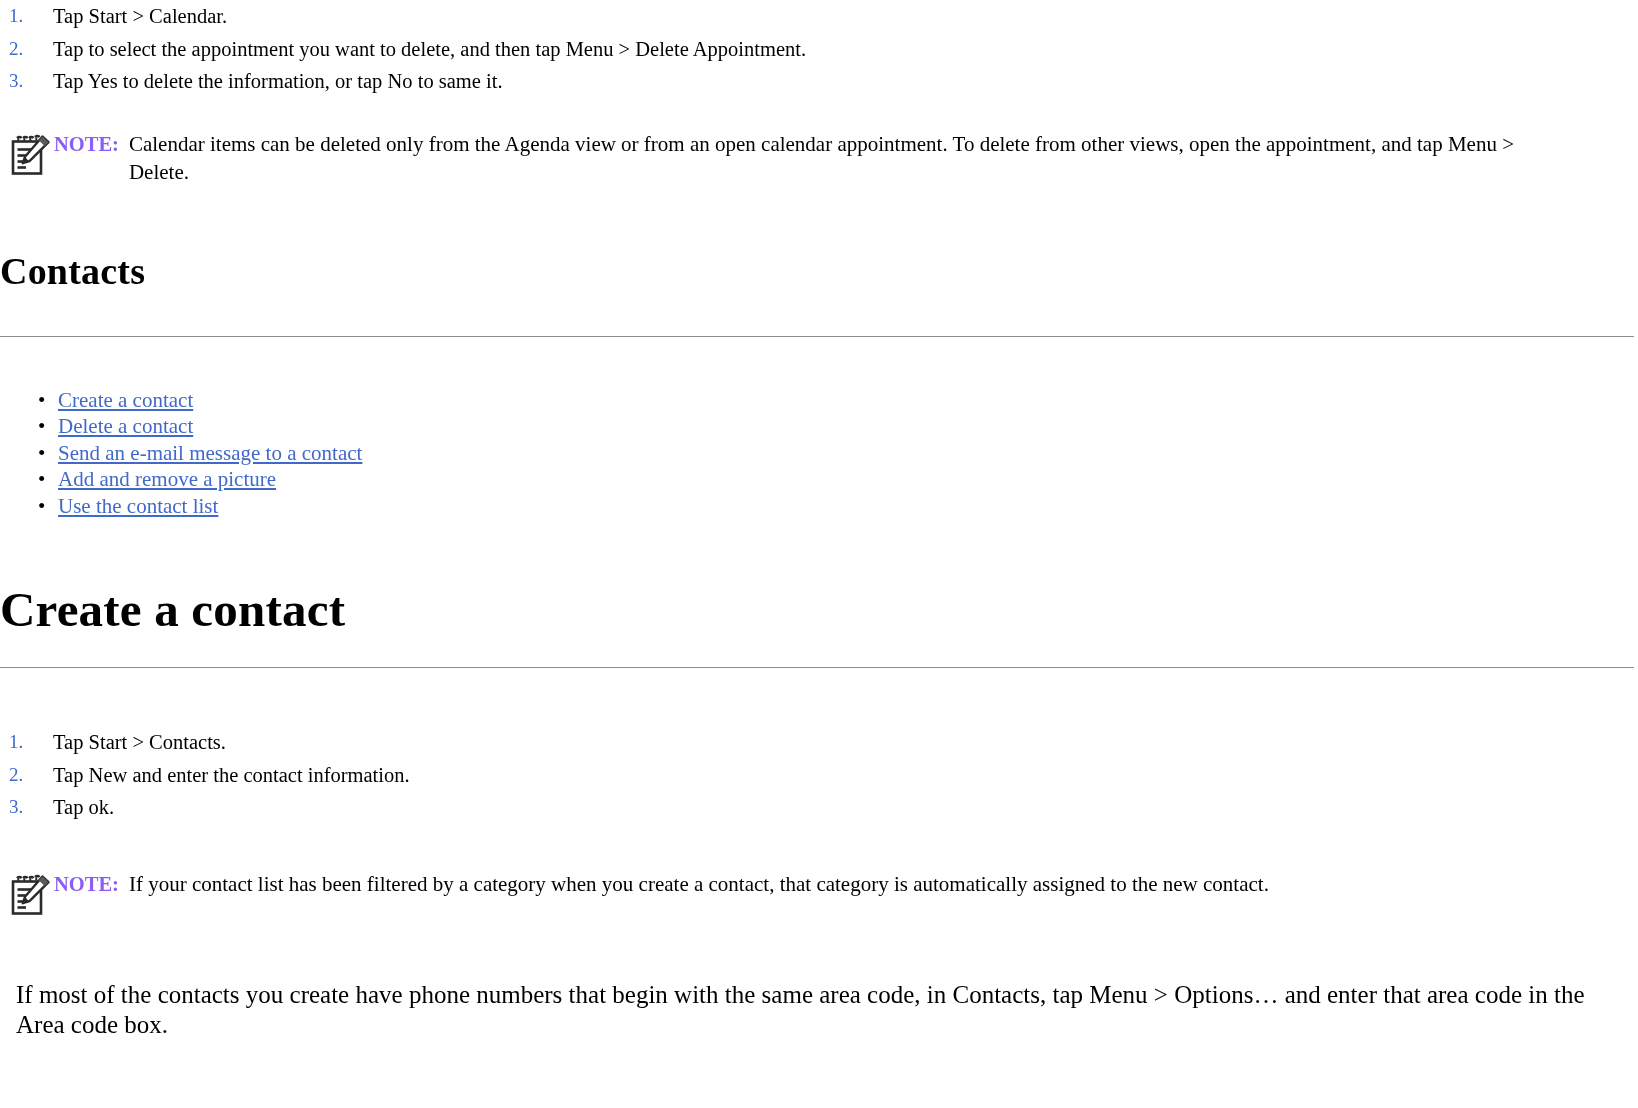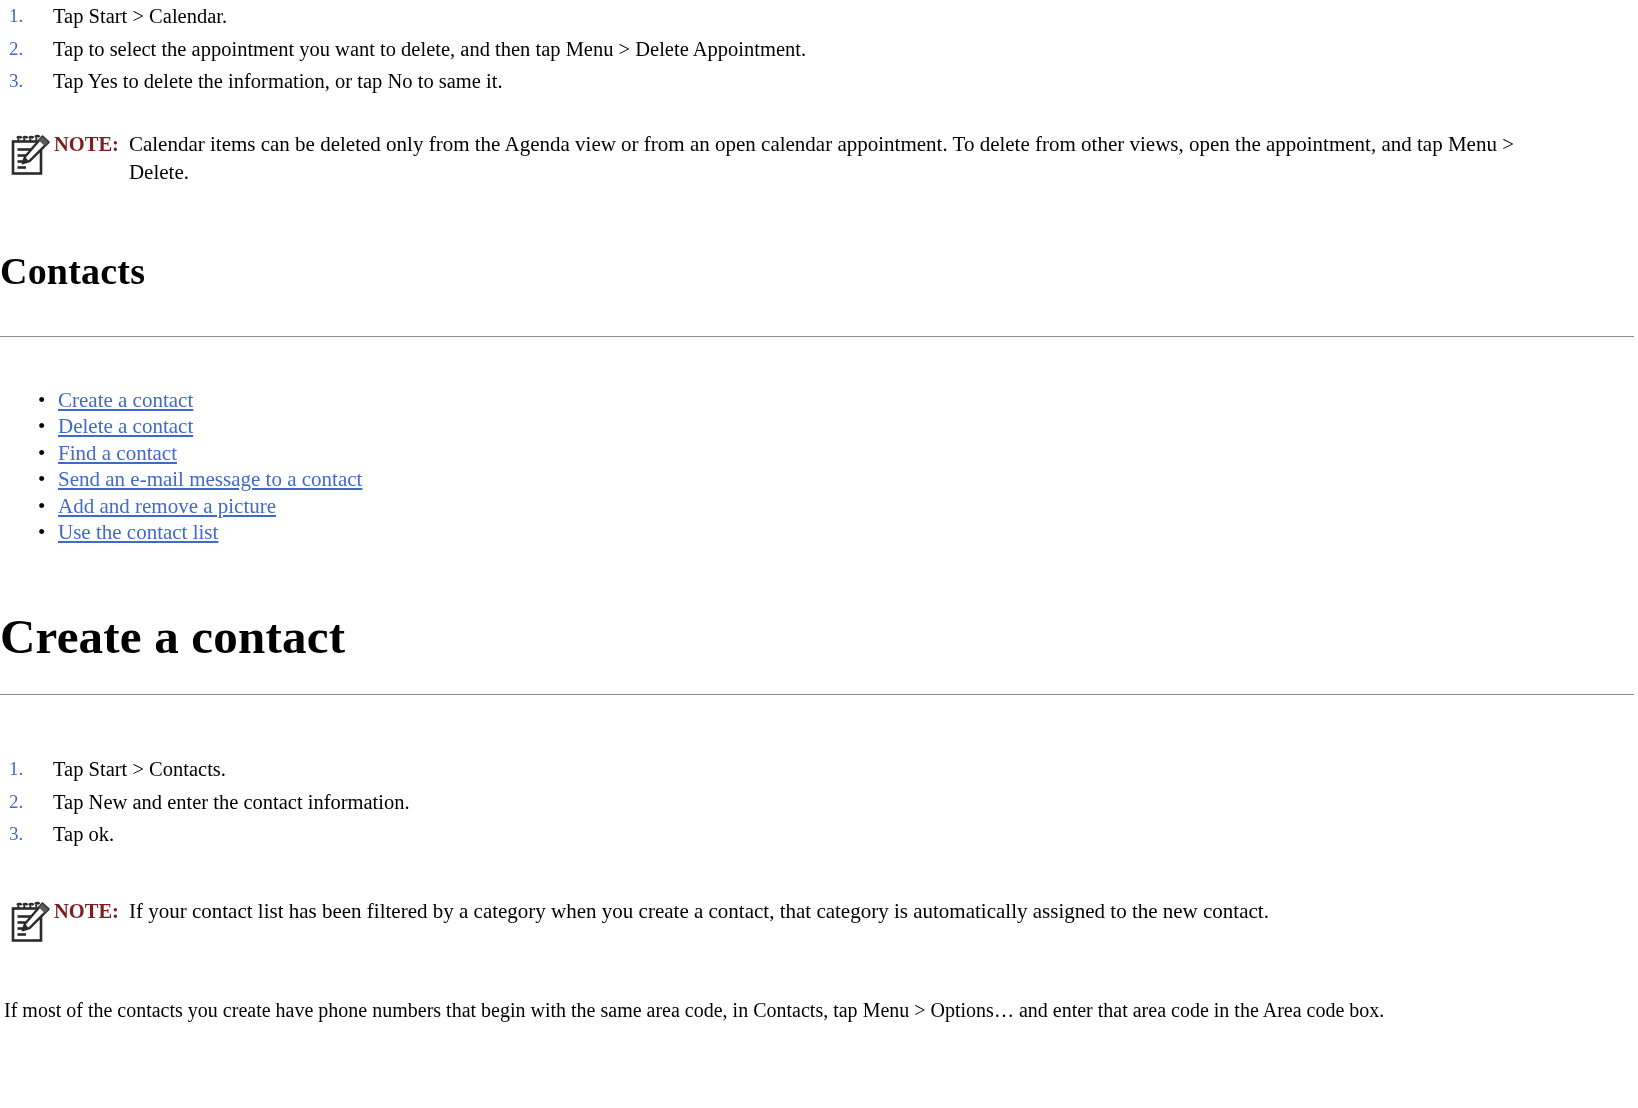--- a/index.html
+++ b/index.html
@@ -60,21 +60,21 @@
   .note-icon {
     flex: 0 0 auto;
     width: 54px;
     padding-top: 2px;
     padding-left: 8px;
     box-sizing: border-box;
   }
   .note-icon svg { display: block; }
   .note-label {
     flex: 0 0 auto;
-    color: #7f1d1d;
+    color: #8b5cf6;
     font-weight: bold;
     font-size: 20.5px;
     line-height: 28px;
     padding-right: 10px;
     white-space: nowrap;
   }
   .note-body {
     flex: 1 1 auto;
     font-size: 21px;
     line-height: 28px;
@@ -128,23 +128,23 @@
     line-height: 26.6px;
   }
   ul.linklist a {
     color: #4169c9;
     text-decoration: underline;
     font-size: 21px;
   }
 
   
   p.body-para {
-    font-size: 20px;
+    font-size: 25px;
     line-height: 30px;
-    margin: 4px;
+    margin: 16px;
     padding: 0 8px 0 0;
   }
 
   
   .sp-a { height: 32px; }
   .sp-b { height: 62px; }
   .sp-c { height: 42px; }
   .sp-d { height: 50px; }
   .sp-e { height: 62px; }
   .sp-f { height: 28px; }
@@ -215,21 +215,20 @@
 
   <h1 class="chapter-head">Contacts</h1>
 
   <div class="sp-c"></div>
   <hr class="rule">
   <div class="sp-d"></div>
 
   <ul class="linklist">
       <li><a href="#">Create a contact</a></li>
       <li><a href="#">Delete a contact</a></li>
-      <li><a href="#">Find a contact</a></li>
       <li><a href="#">Send an e-mail message to a contact</a></li>
       <li><a href="#">Add and remove a picture</a></li>
       <li><a href="#">Use the contact list</a></li>
     </ul>
 
   <div class="sp-e"></div>
 
   <h1 class="section-head">Create a contact</h1>
 
   <div class="sp-f"></div>

